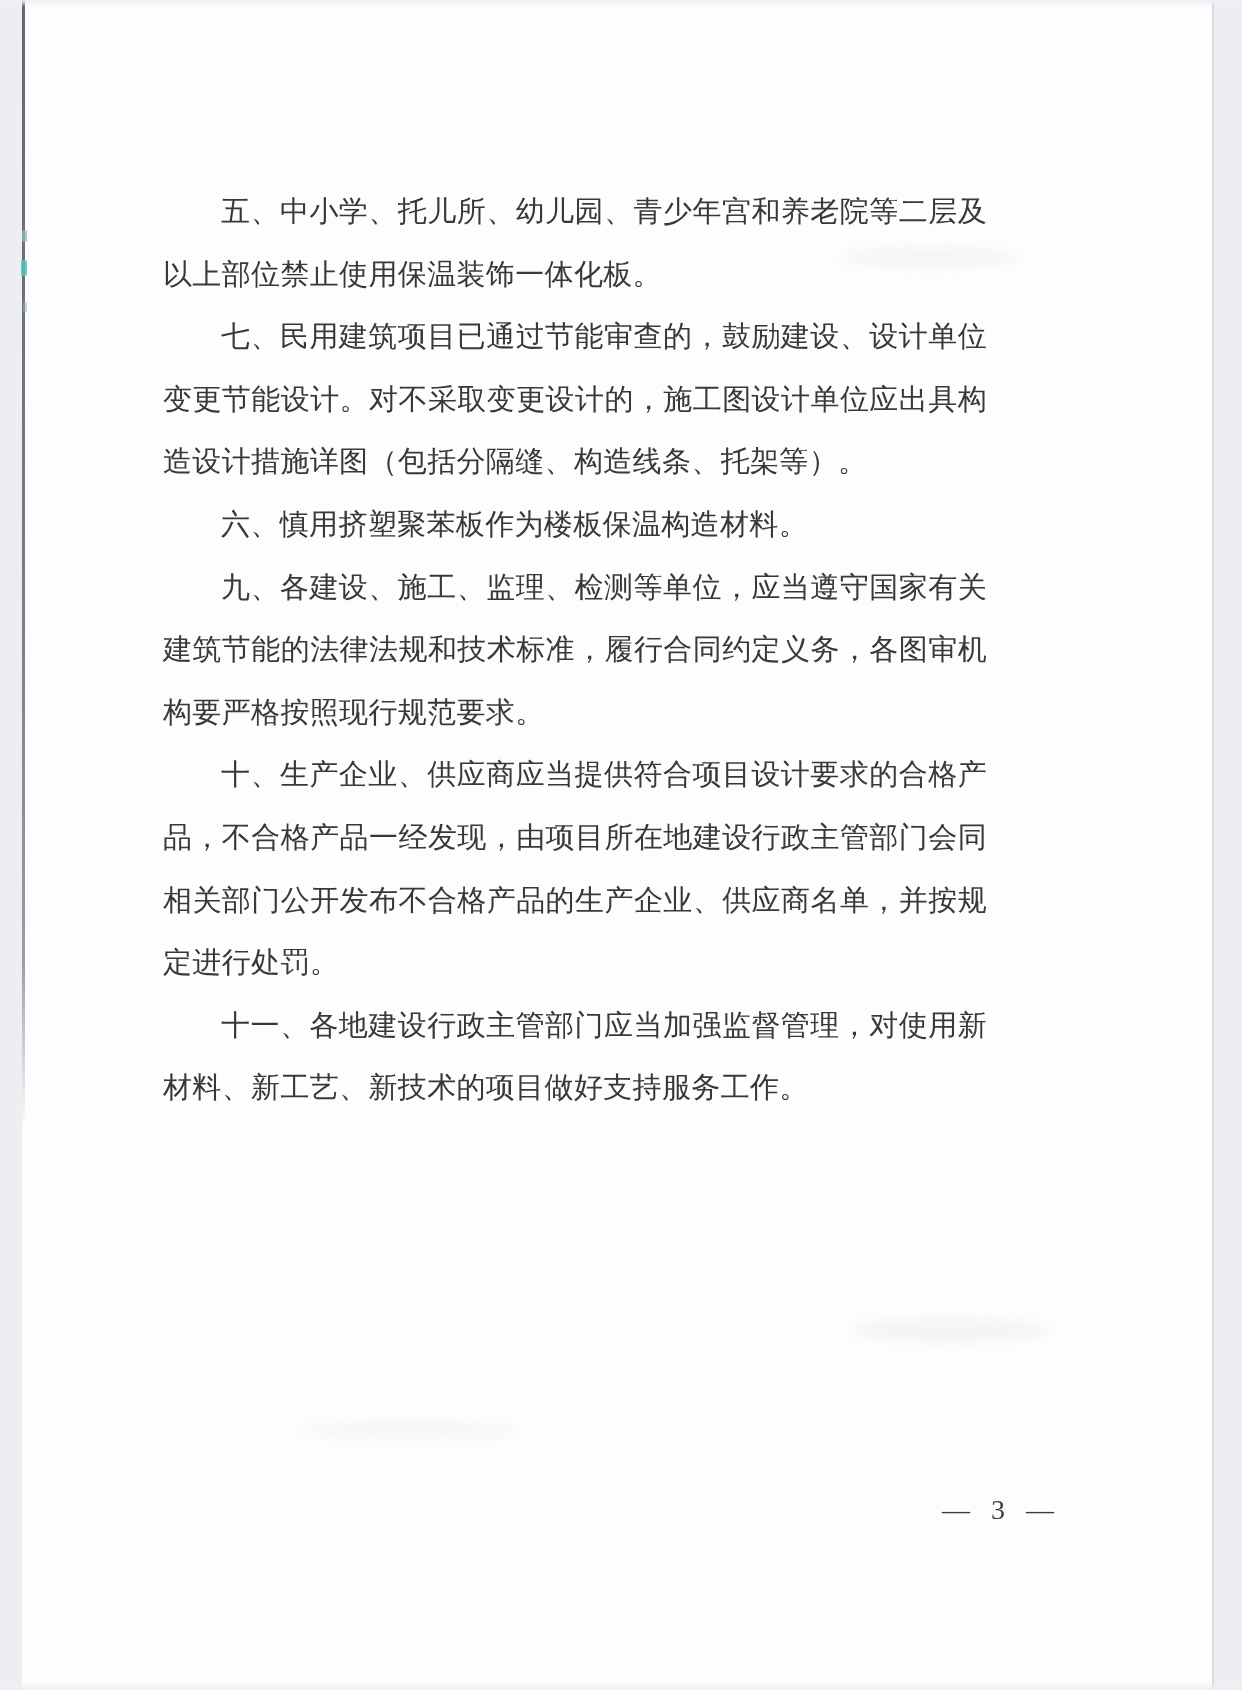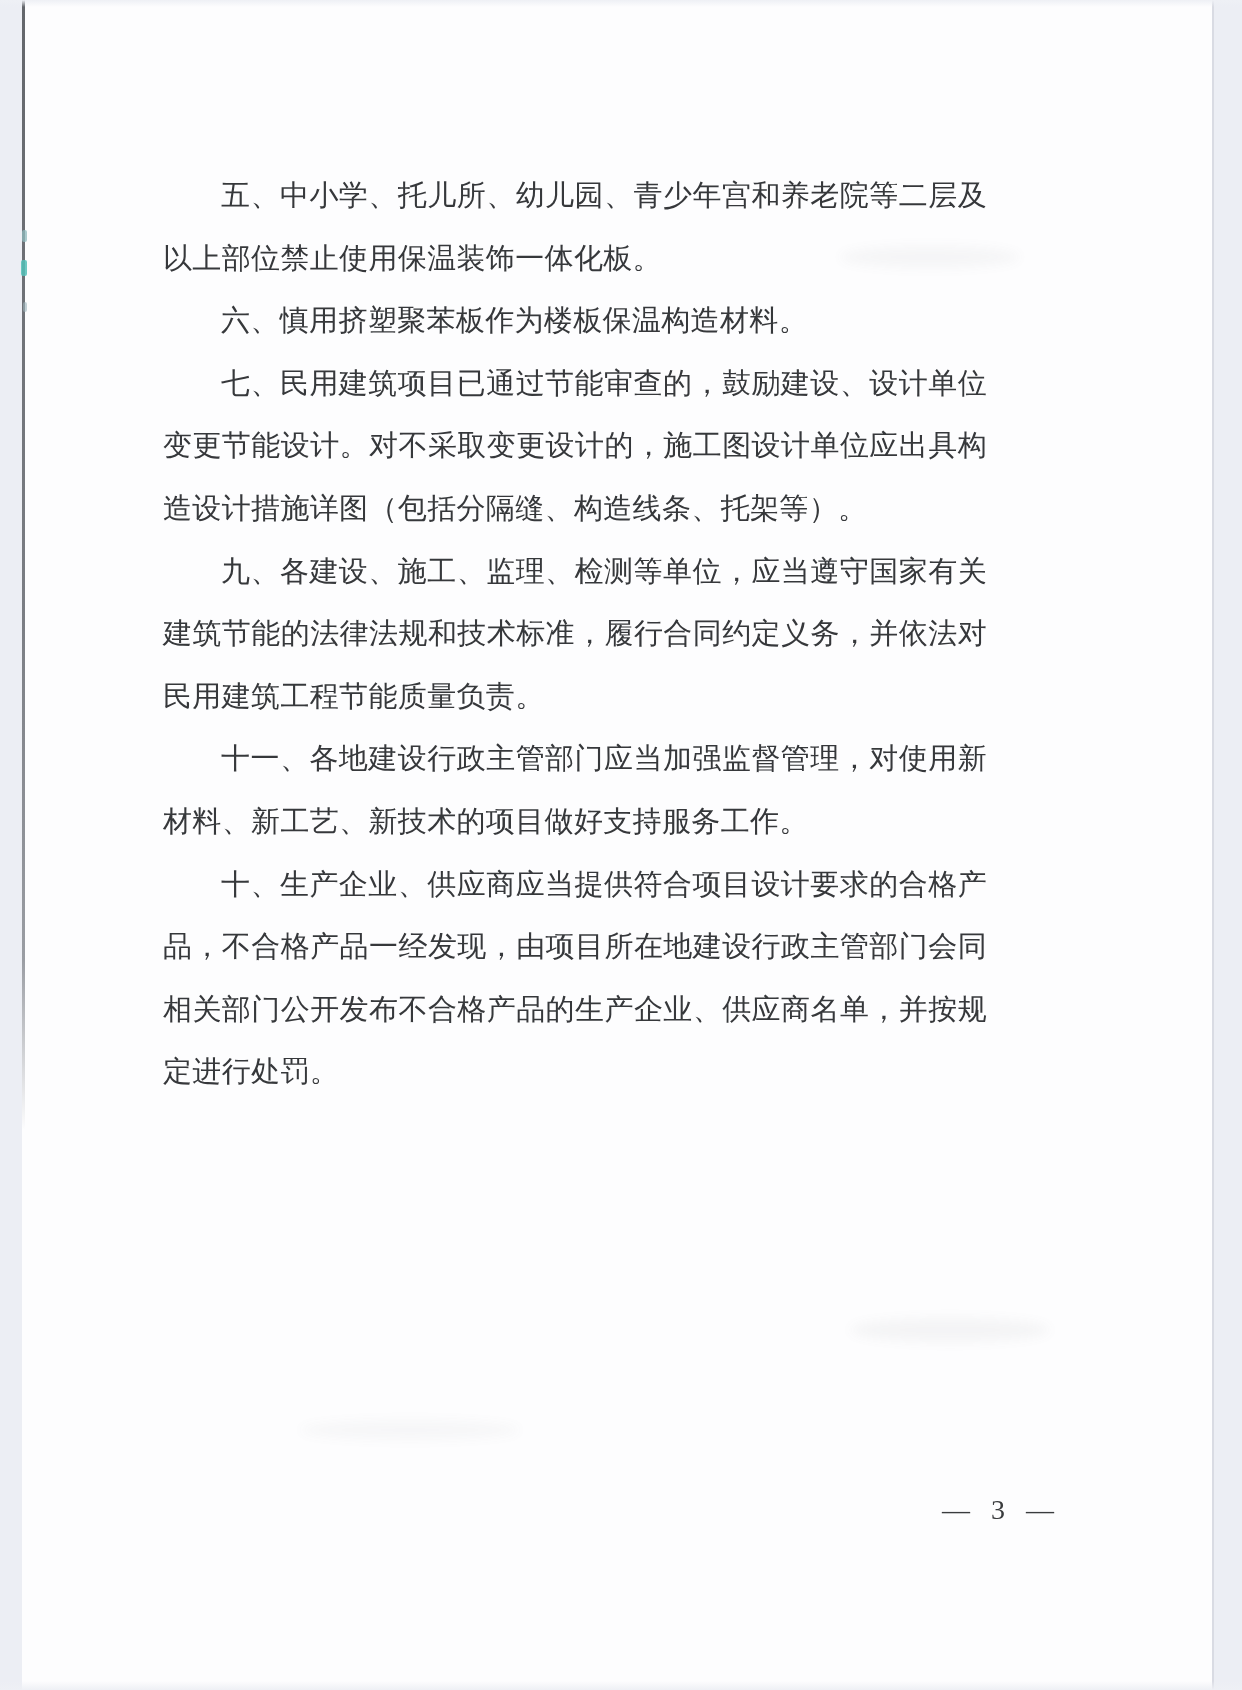--- a/index.html
+++ b/index.html
@@ -66,21 +66,21 @@
     filter: blur(6px);
     background: #6b6f74;
   }
   .smudge.m1 { left: 840px; top: 246px;  width: 180px; height: 22px; opacity: .05; }
   .smudge.m2 { left: 850px; top: 1318px; width: 200px; height: 24px; opacity: .06; }
   .smudge.m3 { left: 300px; top: 1420px; width: 220px; height: 20px; opacity: .045; }
   
   .text-block {
     position: absolute;
     left: 163px;
-    top: 164px;
+    top: 180px;
     width: 824px;
   }
   .text-block p {
     margin: 0;
     padding: 0;
     font-size: 29px;
     line-height: 62.6px;
     letter-spacing: 0.35px;
     color: #36383b;
     text-align: justify;
@@ -112,22 +112,22 @@
   <div class="edge-right"></div>
   <div class="edge-top"></div>
   <div class="edge-bottom"></div>
 
   <div class="smudge m1"></div>
   <div class="smudge m2"></div>
   <div class="smudge m3"></div>
 
   <main class="text-block">
     <p>五、中小学、托儿所、幼儿园、青少年宫和养老院等二层及以上部位禁止使用保温装饰一体化板。</p>
+    <p>七、民用建筑项目已通过节能审查的，鼓励建设、设计单位变更节能设计。对不采取变更设计的，施工图设计单位应出具构造设计措施详图（包括分隔缝、构造线条、托架等）。</p>
     <p>六、慎用挤塑聚苯板作为楼板保温构造材料。</p>
-    <p>七、民用建筑项目已通过节能审查的，鼓励建设、设计单位变更节能设计。对不采取变更设计的，施工图设计单位应出具构造设计措施详图（包括分隔缝、构造线条、托架等）。</p>
-    <p>九、各建设、施工、监理、检测等单位，应当遵守国家有关建筑节能的法律法规和技术标准，履行合同约定义务，并依法对民用建筑工程节能质量负责。</p>
+    <p>九、各建设、施工、监理、检测等单位，应当遵守国家有关建筑节能的法律法规和技术标准，履行合同约定义务，各图审机构要严格按照现行规范要求。</p>
+    <p>十、生产企业、供应商应当提供符合项目设计要求的合格产品，不合格产品一经发现，由项目所在地建设行政主管部门会同相关部门公开发布不合格产品的生产企业、供应商名单，并按规定进行处罚。</p>
     <p>十一、各地建设行政主管部门应当加强监督管理，对使用新材料、新工艺、新技术的项目做好支持服务工作。</p>
-    <p>十、生产企业、供应商应当提供符合项目设计要求的合格产品，不合格产品一经发现，由项目所在地建设行政主管部门会同相关部门公开发布不合格产品的生产企业、供应商名单，并按规定进行处罚。</p>
   </main>
 
   <div class="page-number">— 3 —</div>
 
 </div>
 
 </body></html>

